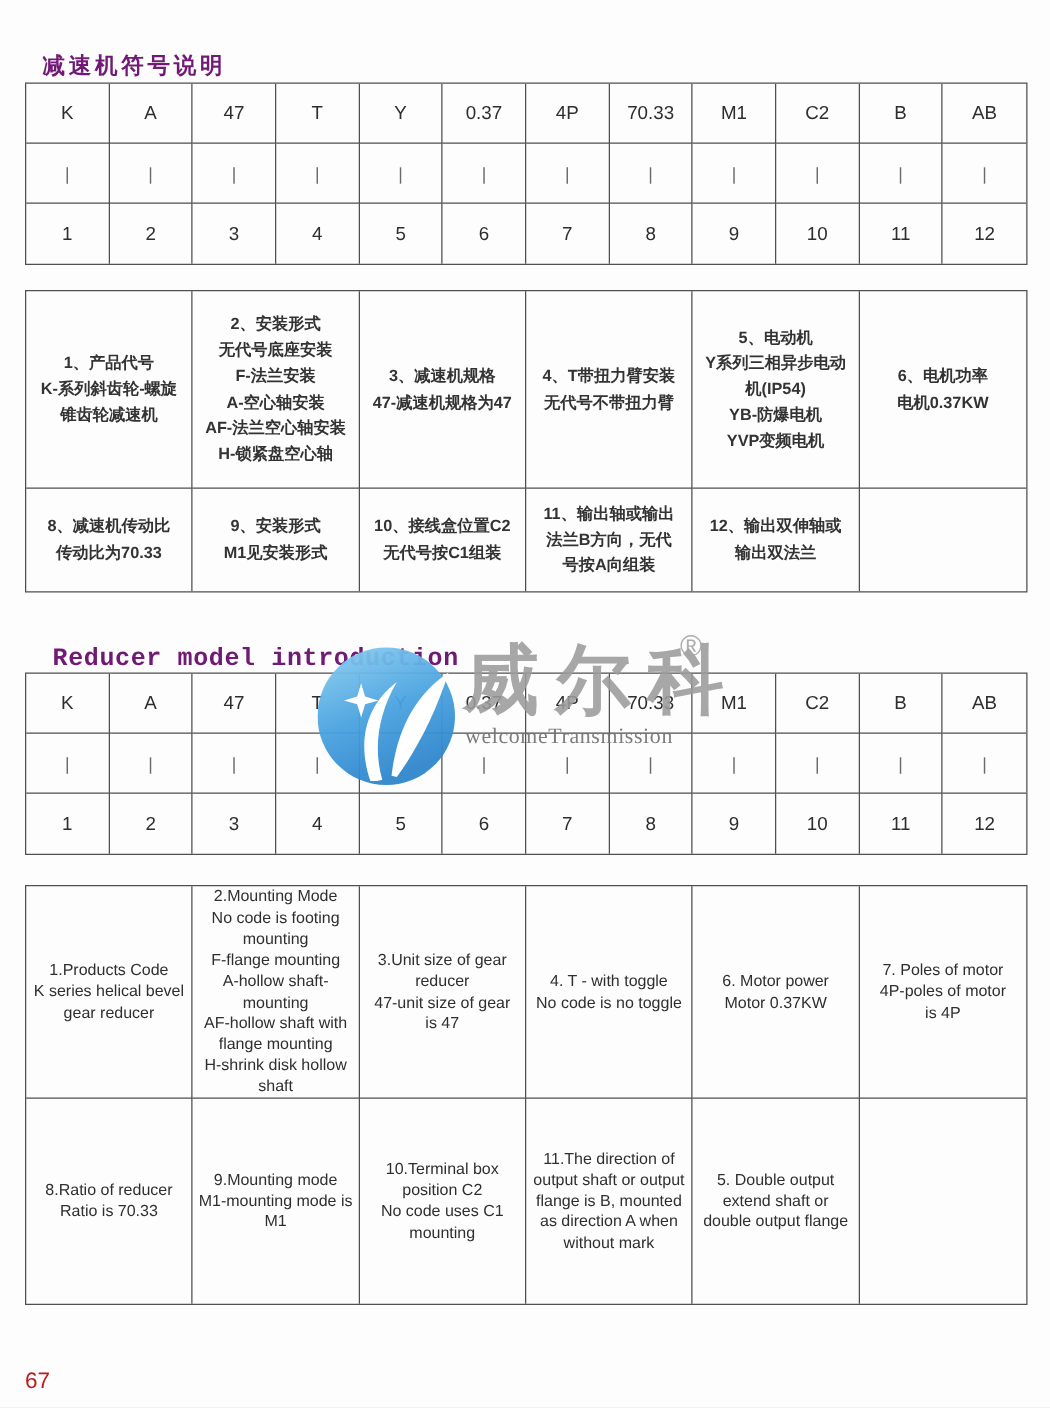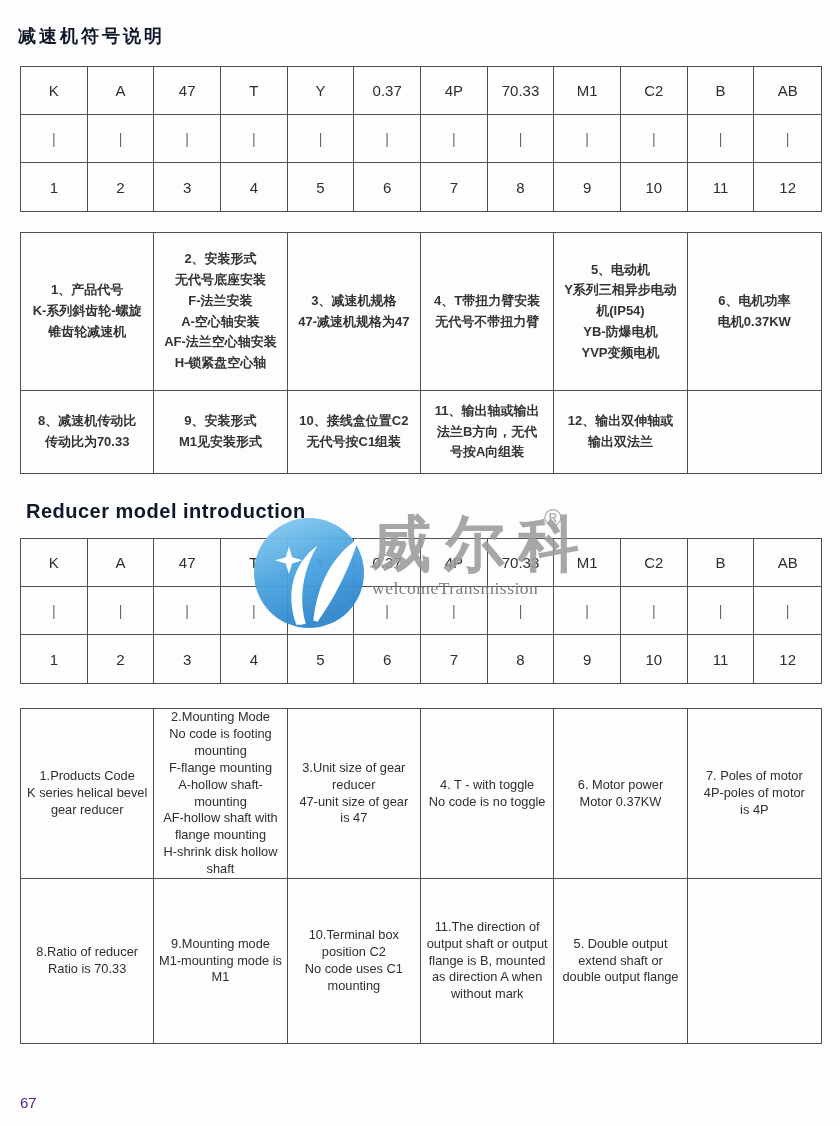--- a/index.html
+++ b/index.html
@@ -1,21 +1,21 @@
 <!DOCTYPE html>
 <html><head>
 <meta charset="utf-8">
 <style>
   html,body{margin:0;padding:0;background:#e8e8e8;}
   .page{
     position:relative;width:840px;height:1126px;background:#fdfdfd;
     font-family:"Liberation Sans","DejaVu Sans",sans-serif;color:#2b2b2b;
     overflow:hidden;margin:0 auto;
   }
-  .section-title{position:absolute;left:18px;margin:0;font-weight:bold;color:#0f172a;}
+  .section-title{position:absolute;left:18px;margin:16px;font-weight:bold;color:#701a75;font-family:Liberation Mono, monospace;}
   .title-cn{top:24px;font-size:18px;letter-spacing:3px;}
   .title-en{top:500px;left:26px;font-size:20px;letter-spacing:.5px;}
 
   .tbl{position:absolute;left:20px;width:802px;display:grid;border:1px solid #4f4f4f;box-sizing:border-box;}
   .tbl>div{
     border-right:1px solid #4f4f4f;border-bottom:1px solid #4f4f4f;
     display:flex;align-items:center;justify-content:center;
     text-align:center;box-sizing:border-box;padding:2px 3px;
   }
   .code12{grid-template-columns:repeat(12,1fr);grid-template-rows:repeat(3,48px);}
@@ -36,21 +36,21 @@
   .tbl-en-desc{top:708px;grid-template-rows:170px 164px;font-size:12.8px;line-height:1.32;color:#2f2f2f;}
 
   .watermark{position:absolute;left:254px;top:504px;width:330px;height:140px;pointer-events:none;z-index:5;}
   .wm-logo{position:absolute;left:0;top:6px;width:110px;height:126px;}
   .wm-brand{position:absolute;left:116px;top:10px;font-size:61px;font-weight:bold;
     letter-spacing:13px;color:#9c9c9c;opacity:.88;white-space:nowrap;line-height:1;}
   .wm-reg{position:absolute;left:290px;top:2px;font-size:24px;color:#a5a5a5;opacity:.9;line-height:1;}
   .wm-sub{position:absolute;left:118px;top:74px;font-family:"Liberation Serif","DejaVu Serif",serif;
     font-size:17.5px;color:#737373;opacity:.92;letter-spacing:.5px;white-space:nowrap;}
 
-  .page-number{position:absolute;left:20px;top:1094px;font-size:15px;color:#4c1d95;}
+  .page-number{position:absolute;left:20px;top:1094px;font-size:18px;color:#b91c1c;}
 </style>
 </head>
 <body>
 
 <div class="page">
 
   <h1 class="section-title title-cn">减速机符号说明</h1>
 
   <div class="tbl code12 tbl-cn-code">
     <div class="code">K</div>

